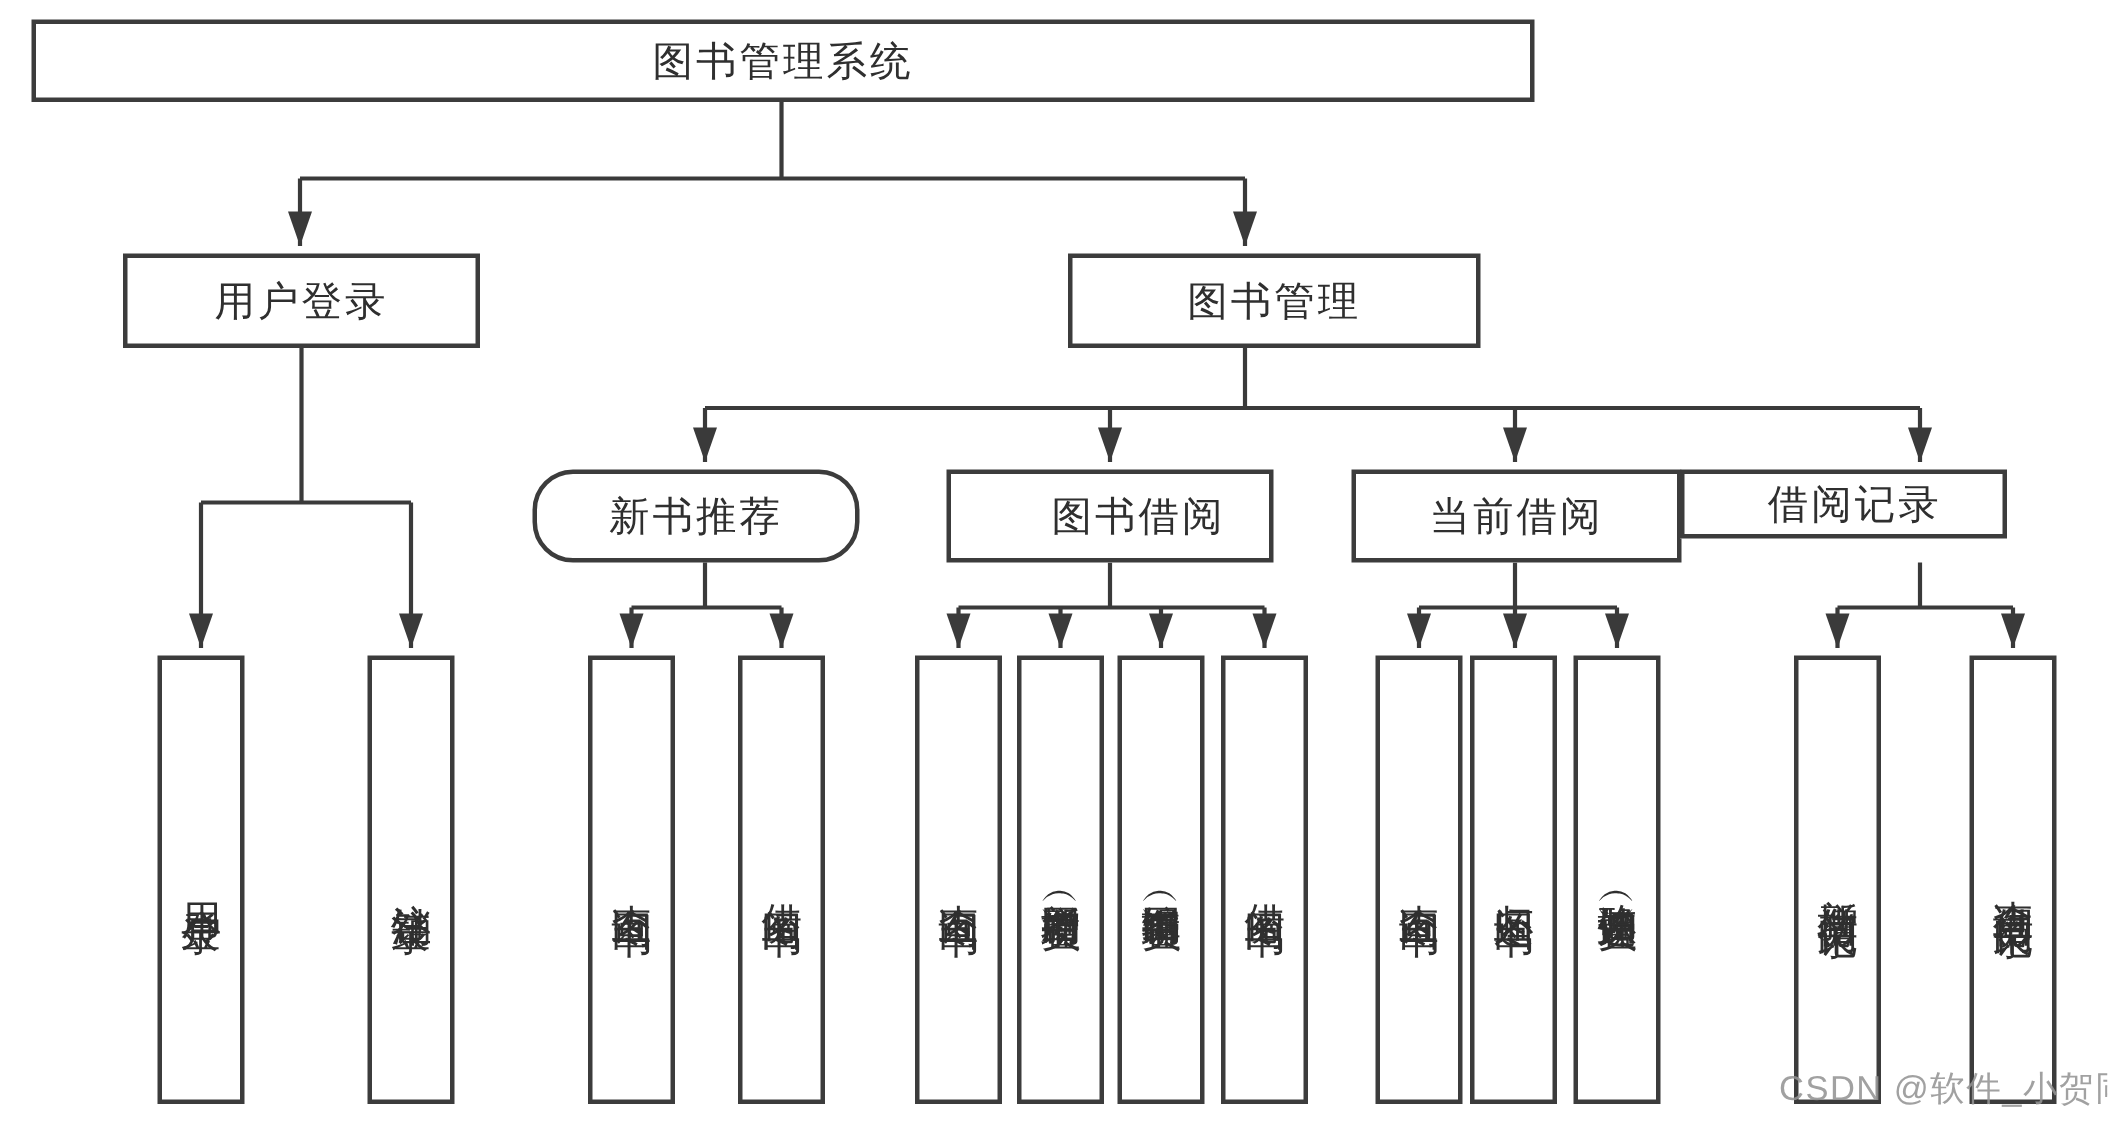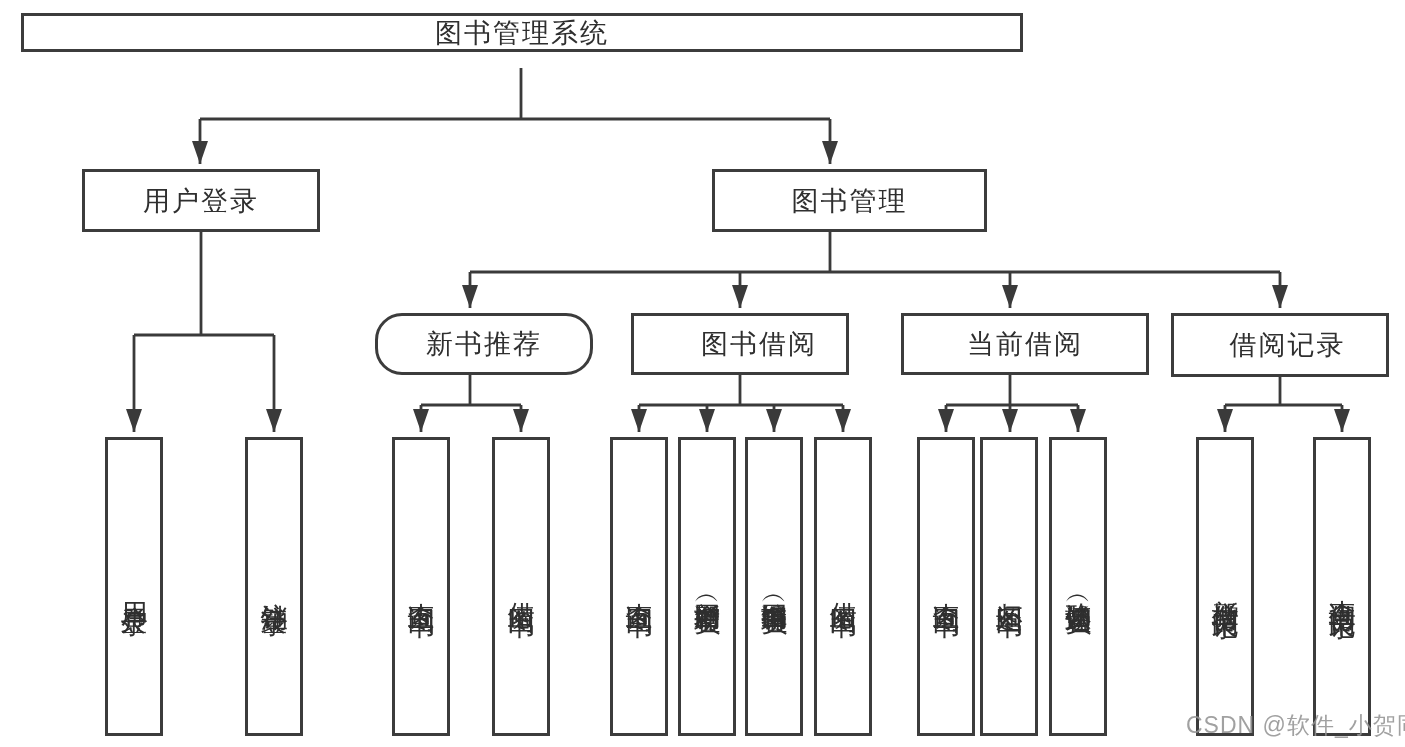--- a/index.html
+++ b/index.html
@@ -118,41 +118,41 @@
       <path d="M1010,405 V432" marker-end="url(#arrow)"></path>
       <path d="M1078,405 V432" marker-end="url(#arrow)"></path>
 
       <path d="M1280,375 V405"></path>
       <path d="M1225,405 H1342"></path>
       <path d="M1225,405 V432" marker-end="url(#arrow)"></path>
       <path d="M1342,405 V432" marker-end="url(#arrow)"></path>
     </g>
   </svg>
 
-  <div class="node" style="left:21px; top:13px; width:1002px; height:39px;">
+  <div class="node" style="left:21px; top:13px; width:1002px; height:55px;">
     <span>图书管理系统</span>
   </div>
 
   <div class="node" style="left:82px; top:169px; width:238px; height:63px;">
     <span>用户登录</span>
   </div>
   <div class="node" style="left:712px; top:169px; width:275px; height:63px;">
     <span>图书管理</span>
   </div>
 
-  <div class="node" style="left:375px; top:313px; width:218px; height:62px;border-radius:27px;">
+  <div class="node" style="left:355px; top:313px; width:218px; height:62px;border-radius:27px;">
     <span>新书推荐</span>
   </div>
   <div class="node" style="left:631px; top:313px; width:218px; height:62px;padding-left:38px;">
     <span>图书借阅</span>
   </div>
-  <div class="node" style="left:901px; top:313px; width:248px; height:62px;">
+  <div class="node" style="left:901px; top:313px; width:220px; height:62px;">
     <span>当前借阅</span>
   </div>
-  <div class="node" style="left:1171px; top:313px; width:218px; height:64px;padding-left:15px;">
+  <div class="node" style="left:1120px; top:313px; width:218px; height:46px;padding-left:15px;">
     <span>借阅记录</span>
   </div>
 
   <div class="leaf" style="left:105px;">
     <span class="vtext">用户登录</span>
   </div>
   <div class="leaf" style="left:245px;">
     <span class="vtext">注销登录</span>
   </div>
   <div class="leaf" style="left:392px;">

